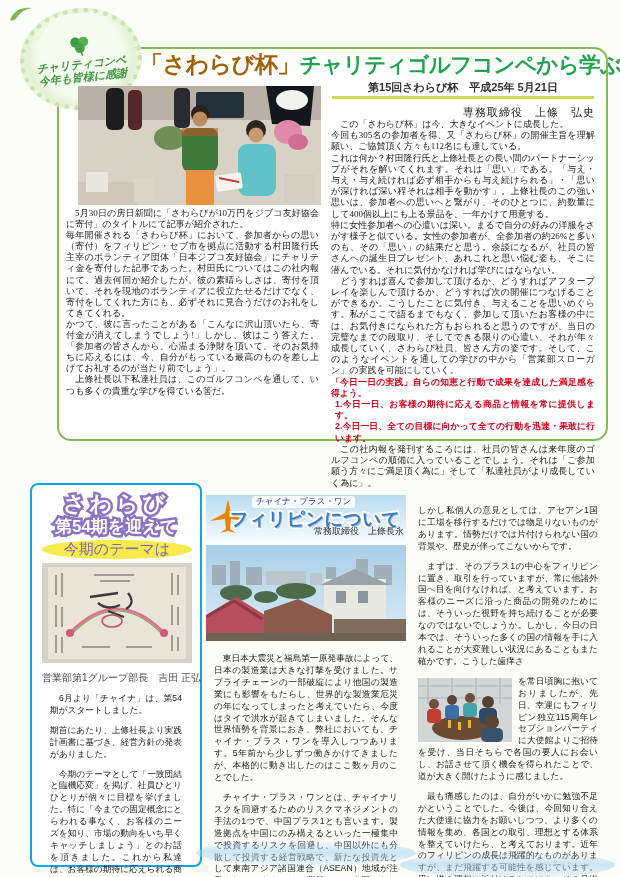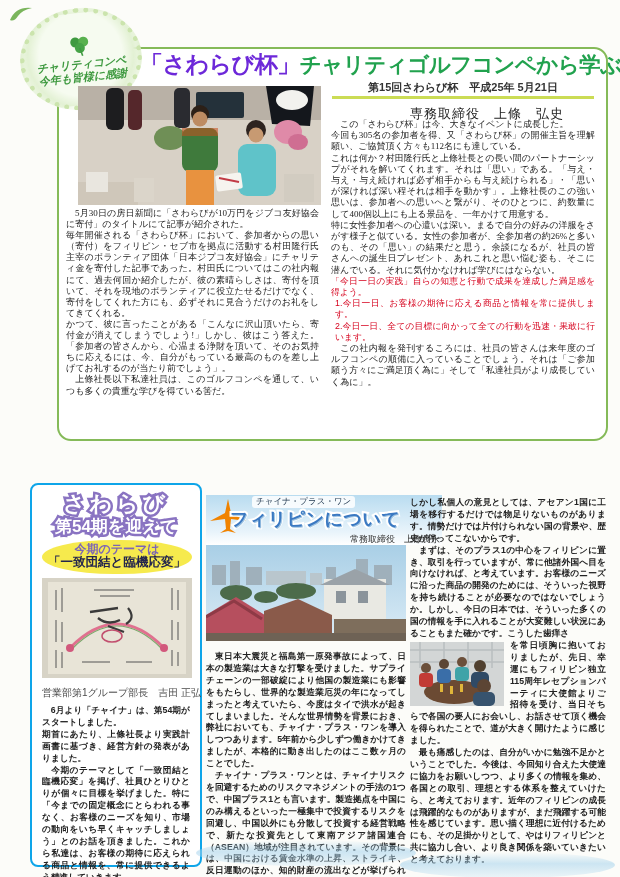--- a/index.html
+++ b/index.html
@@ -26,90 +26,90 @@
     transform:rotate(-6deg);
   }
   .badge .clover{margin-bottom:1px;}
   .badge-text{
     font-family:"Liberation Serif","DejaVu Serif",serif;
     font-style:italic;font-weight:bold;color:#3f9a40;
     font-size:11px;line-height:13px;text-align:center;white-space:nowrap;
   }
 
   .main-title{left:140px;top:49px;white-space:nowrap;font-weight:bold;letter-spacing:-0.5px;}
-  .main-title .t-orange{color:#6d28d9;font-size:23px;}
+  .main-title .t-orange{color:#a16207;font-size:23px;}
   .main-title .t-green{color:#21a24e;font-size:21.5px;}
 
   .subtitle{
     left:332px;top:80px;width:262px;text-align:center;
     font-size:11px;font-weight:bold;color:#333;
     border-bottom:3px solid #cbdc55;padding-bottom:1px;white-space:nowrap;
   }
   .top-author{
-    left:410px;top:105px;width:185px;
+    left:410px;top:105px;width:185px;text-align:right;
     font-family:"Liberation Serif","DejaVu Serif",serif;
-    font-size:13px;color:#222;letter-spacing:1px;white-space:nowrap;
+    font-size:11px;color:#222;letter-spacing:1px;white-space:nowrap;
   }
 
   .photo-frame{overflow:hidden;background:#d6cfc4;}
   .golf-photo{left:78px;top:86px;width:243px;height:119px;}
 
   .serif-col{
     font-family:"Liberation Serif","DejaVu Serif",serif;
     font-size:9px;line-height:11.1px;color:#1c1c1c;text-align:justify;
   }
   .serif-col p{margin:0;}
   .col-left{left:66px;top:208px;width:253px;}
   .col-right{left:331px;top:119px;width:264px;line-height:11.2px;}
 
-  .slogan{color:#d6001c;font-weight:normal;font-family:"Liberation Sans","DejaVu Sans",sans-serif;font-size:8.8px;line-height:11.2px;}
+  .slogan{color:#d6001c;font-weight:bold;font-family:"Liberation Sans","DejaVu Sans",sans-serif;font-size:8.8px;line-height:11.2px;}
   .slogan p{margin:0;}
   .slogan .s-item{padding-left:4px;}
 
   
   .box54{
     left:30px;top:483px;width:172px;height:384px;
     border:2px solid #0ea5e9;border-radius:8px;background:#fff;
     padding:6px 10px;box-sizing:border-box;text-align:center;
   }
   .outline-head{
     font-weight:900;color:#fff;white-space:nowrap;
     -webkit-text-stroke:5px #8a74c2;paint-order:stroke fill;
     text-shadow:0 0 2px #8a74c2;
   }
   .head-sawarabi{font-size:22px;line-height:25px;letter-spacing:4px;}
   .head-54{font-size:17px;line-height:21px;letter-spacing:0px;}
   .theme-blob{
     margin:3px auto 4px;width:150px;border-radius:48%/50%;
     background:#f6ea4d;padding:3px 0 4px;
   }
-  .theme-label{font-size:12px;color:#7d66b5;font-weight:bold;line-height:12px;}
+  .theme-label{font-size:15px;color:#7d66b5;font-weight:normal;line-height:12px;}
   .theme-main{font-size:12.5px;color:#23254d;font-weight:900;line-height:15px;white-space:nowrap;}
   .photo54{width:150px;height:100px;margin:0 auto;}
   .author54{font-size:10px;color:#4a4a4a;margin-top:4px;white-space:nowrap;}
   .sans-body{font-size:8.7px;line-height:11.9px;color:#222;text-align:justify;}
-  .sans-body p{margin:0;font-weight:bold;}
+  .sans-body p{margin:8px;}
   .box54 .sans-body{margin-top:5px;text-align:justify;}
 
   
   .colPH{left:206px;top:495px;width:200px;}
   .ph-header{
-    position:relative;width:236px;height:50px;
+    position:relative;width:200px;height:50px;
     background:linear-gradient(180deg,#b9dcf0 0%,#e9f4fb 75%,#ffffff 100%);
   }
   .ph-tagline{
     position:absolute;left:46px;top:1px;font-size:8.5px;color:#233a52;
     background:rgba(255,255,255,.85);padding:0 4px;border-radius:3px;white-space:nowrap;
   }
   .ph-title{
     position:absolute;left:24px;top:12px;font-size:18px;font-weight:900;color:#3b79c2;
     -webkit-text-stroke:4px #ffffff;paint-order:stroke fill;
     text-shadow:1px 1px 0 #9fc4e2;white-space:nowrap;letter-spacing:0.5px;
   }
-  .ph-author{position:absolute;right:2px;top:38px;font-size:9px;color:#333;white-space:nowrap;}
+  .ph-author{position:absolute;right:2px;top:30px;font-size:9px;color:#333;white-space:nowrap;}
   .ph-photo{width:200px;height:96px;}
   .colPH .sans-body{margin-top:6px;}
 
   
   .colR{left:410px;top:497px;width:196px;}
   .float-photo{float:left;width:94px;height:64px;margin:2px 6px 2px 0;}
 
   .wave{
     background:linear-gradient(180deg,rgba(164,210,236,0) 0%,rgba(164,210,236,.55) 45%,rgba(190,225,245,.25) 100%);
     border-radius:50%;
@@ -181,34 +181,34 @@
   <p>毎年開催される「さわらび杯」において、参加者からの思い（寄付）をフィリピン・セブ市を拠点に活動する村田隆行氏主宰のボランティア団体「日本ジプコ友好協会」にチャリティ金を寄付した記事であった。村田氏についてはこの社内報にて、過去何回か紹介したが、彼の素晴らしさは、寄付を頂いて、それを現地のボランティアに役立たせるだけでなく、寄付をしてくれた方にも、必ずそれに見合うだけのお礼をしてきてくれる。</p>
   <p>かつて、彼に言ったことがある「こんなに沢山頂いたら、寄付金が消えてしまうでしょう!」しかし、彼はこう答えた。「参加者の皆さんから、心温まる浄財を頂いて、そのお気持ちに応えるには、今、自分がもっている最高のものを差し上げてお礼するのが当たり前でしょう」。</p>
   <p>　上條社長以下私達社員は、このゴルフコンペを通して、いつも多くの貴重な学びを得ている筈だ。</p>
 </div>
 
 <div class="abs serif-col col-right">
   <p>　この「さわらび杯」は今、大きなイベントに成長した。</p>
   <p>今回も305名の参加者を得、又「さわらび杯」の開催主旨を理解願い、ご協賛頂く方々も112名にも達している。</p>
   <p>これは何か？村田隆行氏と上條社長との長い間のパートナーシップがそれを解いてくれます。それは「思い」である。「与え・与え・与え続ければ必ず相手からも与え続けられる」・「思いが深ければ深い程それは相手を動かす」。上條社長のこの強い思いは、参加者への思いへと繋がり、そのひとつに、約数量にして400個以上にも上る景品を、一年かけて用意する。</p>
   <p>特に女性参加者への心遣いは深い。まるで自分の好みの洋服をさがす様子と似ている。女性の参加者が、全参加者の約26%と多いのも、その「思い」の結果だと思う。余談になるが、社員の皆さんへの誕生日プレゼント、あれこれと思い悩む姿も、そこに潜んでいる。それに気付かなければ学びにはならない。</p>
+  <p>　どうすれば喜んで参加して頂けるか、どうすればアフタープレイを楽しんで頂けるか、どうすれば次の開催につなげることができるか。こうしたことに気付き、与えることを思いめぐらす。私がここで語るまでもなく、参加して頂いたお客様の中には、お気付きになられた方もおられると思うのですが、当日の完璧なまでの段取り、そしてできる限りの心遣い、それが年々成長していく、さわらび社員、皆さん方の姿です。そして、このようなイベントを通しての学びの中から「営業部スローガン」の実践を可能にしていく。</p>
   <div class="slogan">
     <p>「今日一日の実践」自らの知恵と行動で成果を達成した満足感を得よう。</p>
     <p class="s-item">1.今日一日、お客様の期待に応える商品と情報を常に提供します。</p>
     <p class="s-item">2.今日一日、全ての目標に向かって全ての行動を迅速・果敢に行います。</p>
   </div>
   <p>　この社内報を発刊するころには、社員の皆さんは来年度のゴルフコンペの順備に入っていることでしょう。それは「ご参加願う方々にご満足頂く為に」そして「私達社員がより成長していく為に」。</p>
 </div>
 
 <div class="abs box54">
   <div class="outline-head head-sawarabi">さわらび</div>
   <div class="outline-head head-54">第54期を迎えて</div>
   <div class="theme-blob">
     <div class="theme-label">今期のテーマは</div>
-    <div class="theme-main">「一致団結と臨機応変」</div>
   </div>
   <svg class="photo54 photo-frame" viewBox="0 0 150 100">
     <rect width="150" height="100" fill="#d7d3c6"></rect>
     <rect x="6" y="4" width="138" height="92" fill="#e8e4d7"></rect>
     <path d="M28 70 Q75 22 122 70" stroke="#e0718f" stroke-width="3" fill="none"></path>
     <path d="M30 71 Q75 25 120 71" stroke="#7aa86a" stroke-width="1.2" fill="none"></path>
     <circle cx="28" cy="70" r="4" fill="#d2587c"></circle>
     <circle cx="122" cy="70" r="4" fill="#d2587c"></circle>
     <path d="M48 34 l28 -4 M56 40 q10 8 22 2 M66 48 l16 6" stroke="#3a3a3a" stroke-width="2.4" fill="none"></path>
     <path d="M86 30 q8 10 -2 16" stroke="#3a3a3a" stroke-width="2.2" fill="none"></path>

